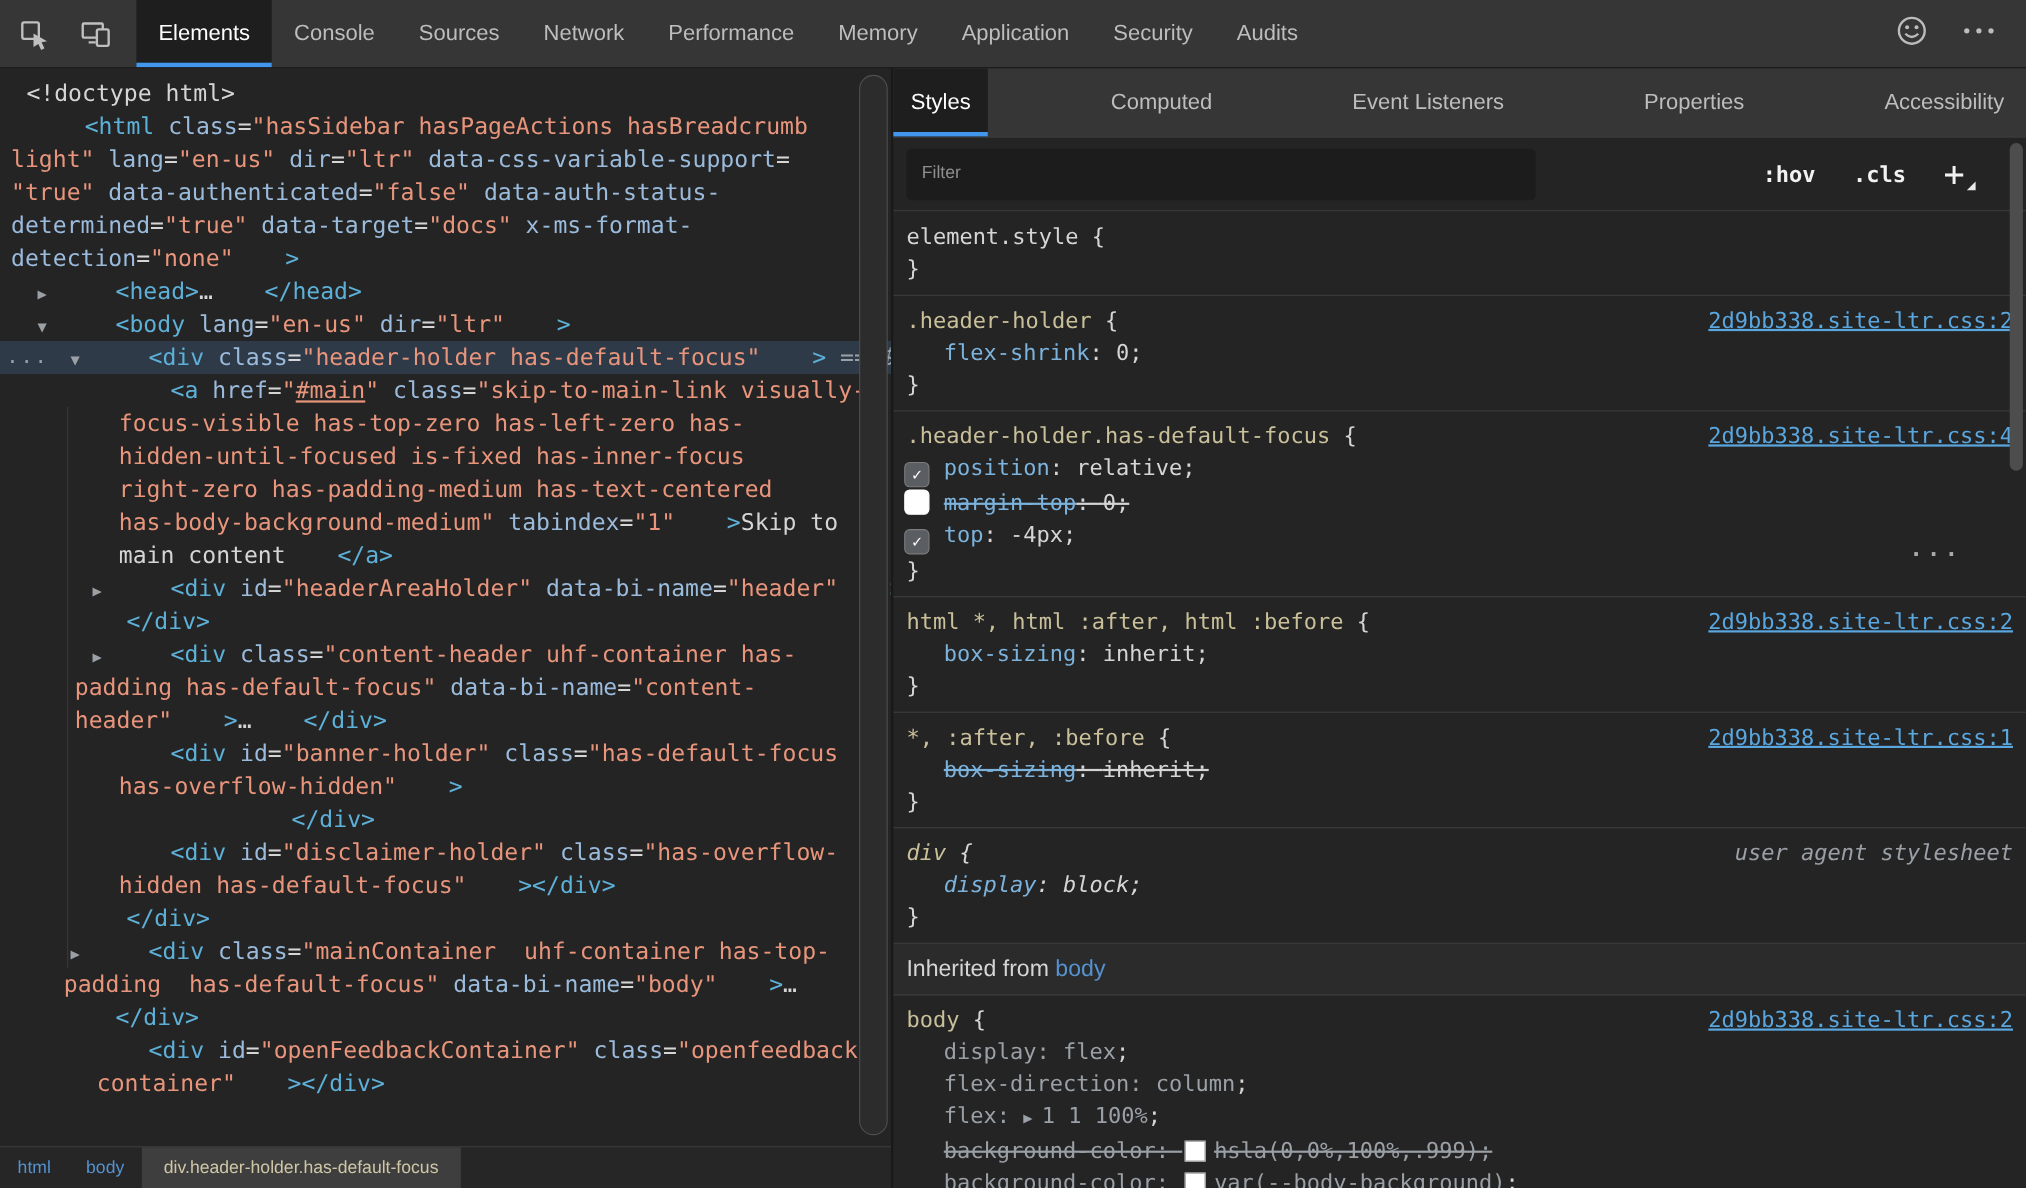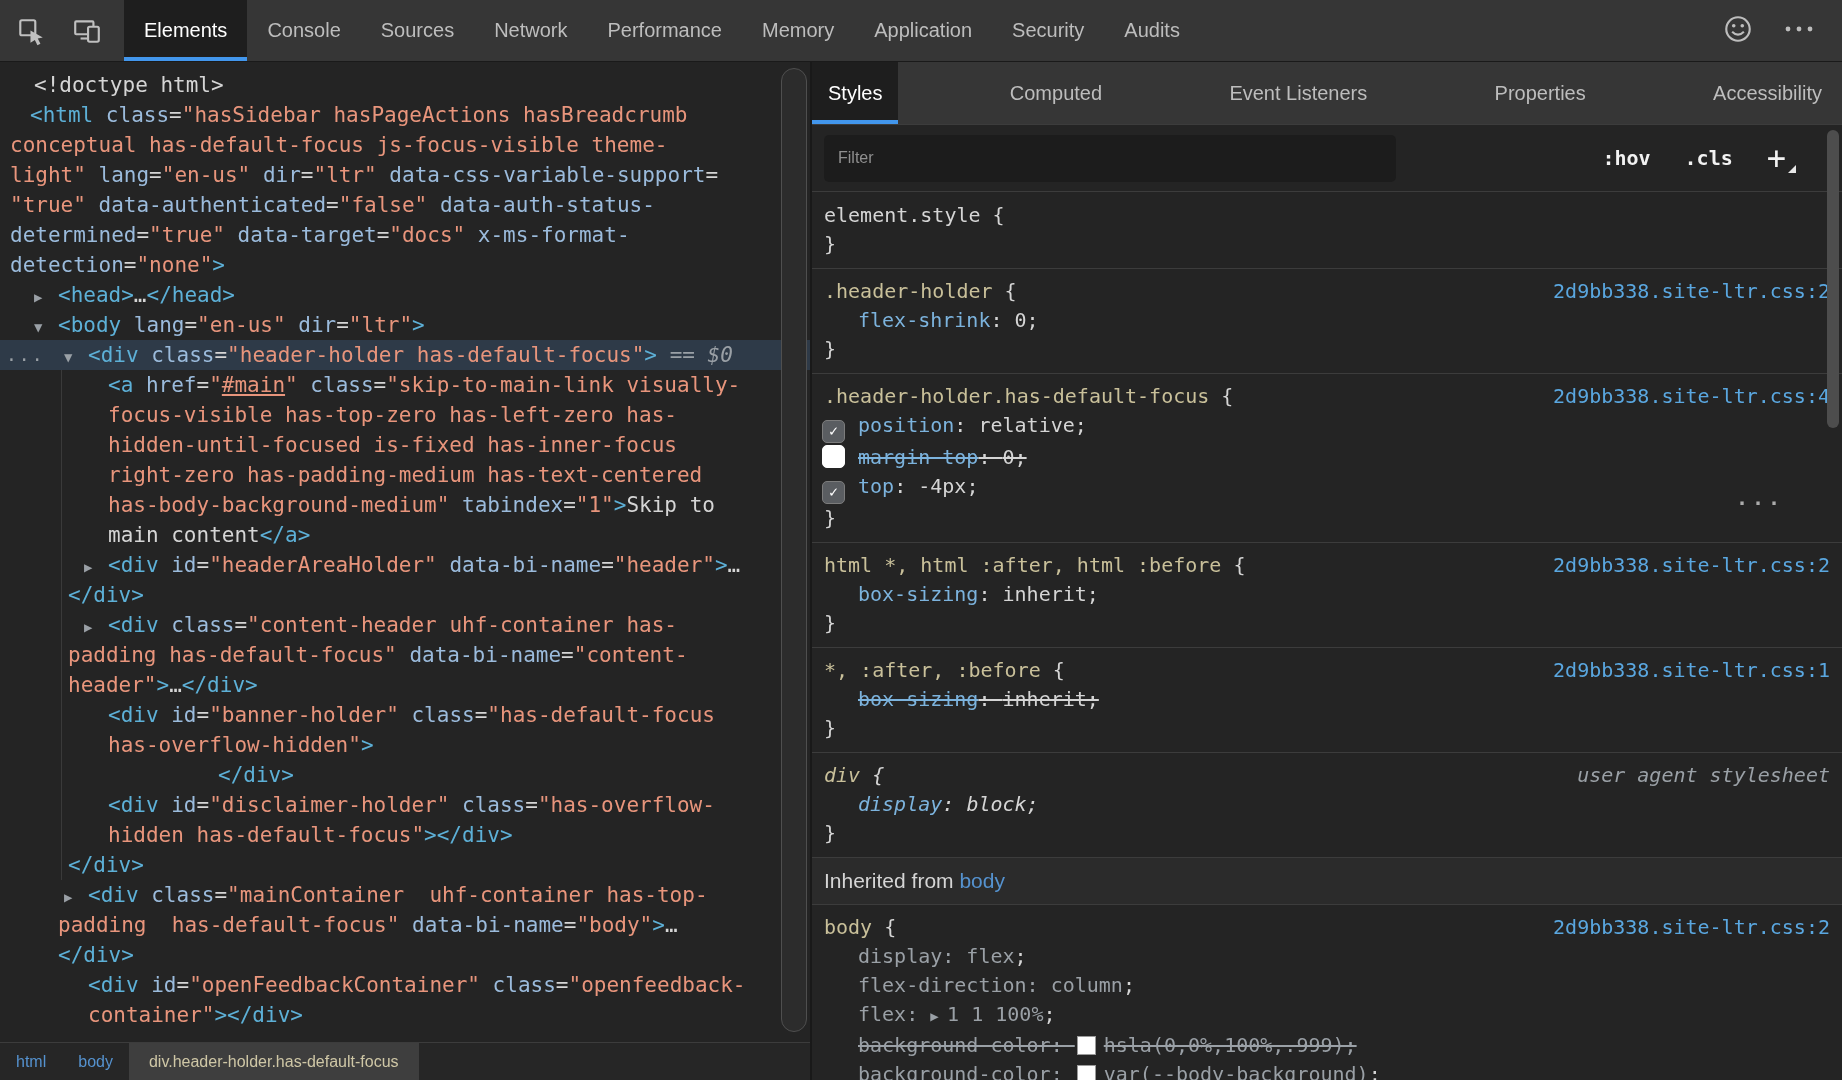--- a/index.html
+++ b/index.html
@@ -78,30 +78,30 @@
   .close-row { line-height:29px; padding-left:12px; color:var(--text); }
   .more { position:absolute; right:58px; bottom:32px; color:#ababab; letter-spacing:4px;
           font-weight:bold; font-size:20px; }
   .band { background:var(--bandbg); border-bottom:1px solid var(--border); padding:11px 12px;
           font-family:Liberation Sans, sans-serif; font-size:21px; }
   .band-head { white-space:pre; }
   .s-sb { position:absolute; top:68px; right:3px; width:12px; height:298px;
           background:#4d4d4d; border-radius:6px; }
 
   
-  .t-tag { color:var(--tag); }
+  .t-tag { color:var(--tag);margin-left:47px; }
   .t-attr { color:var(--attr); }
   .t-val { color:var(--val); }
   .t-vallink { color:var(--val); text-decoration:underline; }
   .t-txt { color:var(--text); }
   .t-dim { color:var(--dim); }
   .t-it { font-style:italic; }
   .t-sel { color:var(--selector); }
   .t-prop { color:var(--prop); }
-  .t-csslink { color:var(--csslink); white-space:nowrap; }
+  .t-csslink { color:var(--csslink); text-decoration:underline; white-space:nowrap; }
   .t-bodylink { color:var(--linkblue); }
   .t-exp { color:#9aa0a6; font-size:14px; }
   .t-swatch-white { display:inline-block; width:19px; height:19px; background:#ffffff;
                     border:1px solid #9a9a9a; margin:0 8px 0 2px; vertical-align:-3px; }
   .ua { padding-left:20px; }
 </style>
 </head>
 <body>
 
 <div id="app">
@@ -149,23 +149,22 @@
             <circle cx="28" cy="15" r="2.4"></circle>
         </svg>
       </span>
     </div>
   </div>
 
   <div class="main">
 
     <div class="dom-panel">
       <div class="dom-code">
-          <div class="code-line" style="padding-left: 34px;"><span class="t-txt">&lt;!doctype html&gt;</span></div>
+          <div class="code-line" style="padding-left: 24px;"><span class="t-txt">&lt;!doctype html&gt;</span></div>
           <div class="code-line" style="padding-left: 30px;"><span class="t-tag">&lt;html</span><span class="t-attr"> class</span><span class="t-txt">=</span><span class="t-val">"hasSidebar hasPageActions hasBreadcrumb</span></div>
-          <div class="code-line" style="padding-left: 10px;"><span class="t-val">conceptual has-default-focus js-focus-visible theme-</span></div>
           <div class="code-line" style="padding-left: 10px;"><span class="t-val">light"</span><span class="t-attr"> lang</span><span class="t-txt">=</span><span class="t-val">"en-us"</span><span class="t-attr"> dir</span><span class="t-txt">=</span><span class="t-val">"ltr"</span><span class="t-attr"> data-css-variable-support</span><span class="t-txt">=</span></div>
           <div class="code-line" style="padding-left: 10px;"><span class="t-val">"true"</span><span class="t-attr"> data-authenticated</span><span class="t-txt">=</span><span class="t-val">"false"</span><span class="t-attr"> data-auth-status-</span></div>
           <div class="code-line" style="padding-left: 10px;"><span class="t-attr">determined</span><span class="t-txt">=</span><span class="t-val">"true"</span><span class="t-attr"> data-target</span><span class="t-txt">=</span><span class="t-val">"docs"</span><span class="t-attr"> x-ms-format-</span></div>
           <div class="code-line" style="padding-left: 10px;"><span class="t-attr">detection</span><span class="t-txt">=</span><span class="t-val">"none"</span><span class="t-tag">&gt;</span></div>
           <div class="code-line" style="padding-left: 58px;"><span class="t-arr">▶</span><span class="t-tag">&lt;head&gt;</span><span class="t-txt">…</span><span class="t-tag">&lt;/head&gt;</span></div>
           <div class="code-line" style="padding-left: 58px;"><span class="t-arr">▼</span><span class="t-tag">&lt;body</span><span class="t-attr"> lang</span><span class="t-txt">=</span><span class="t-val">"en-us"</span><span class="t-attr"> dir</span><span class="t-txt">=</span><span class="t-val">"ltr"</span><span class="t-tag">&gt;</span></div>
           <div class="code-line sel" style="padding-left: 88px;"><span class="gutter">...</span><span class="t-arr">▼</span><span class="t-tag">&lt;div</span><span class="t-attr"> class</span><span class="t-txt">=</span><span class="t-val">"header-holder has-default-focus"</span><span class="t-tag">&gt;</span><span class="t-dim"> == </span><span class="t-dim t-it">$0</span></div>
           <div class="code-line" style="padding-left: 108px;"><span class="t-tag">&lt;a</span><span class="t-attr"> href</span><span class="t-txt">=</span><span class="t-val">"</span><span class="t-vallink">#main</span><span class="t-val">"</span><span class="t-attr"> class</span><span class="t-txt">=</span><span class="t-val">"skip-to-main-link visually-</span></div>
           <div class="code-line" style="padding-left: 108px;"><span class="t-val">focus-visible has-top-zero has-left-zero has-</span></div>
           <div class="code-line" style="padding-left: 108px;"><span class="t-val">hidden-until-focused is-fixed has-inner-focus</span></div>

